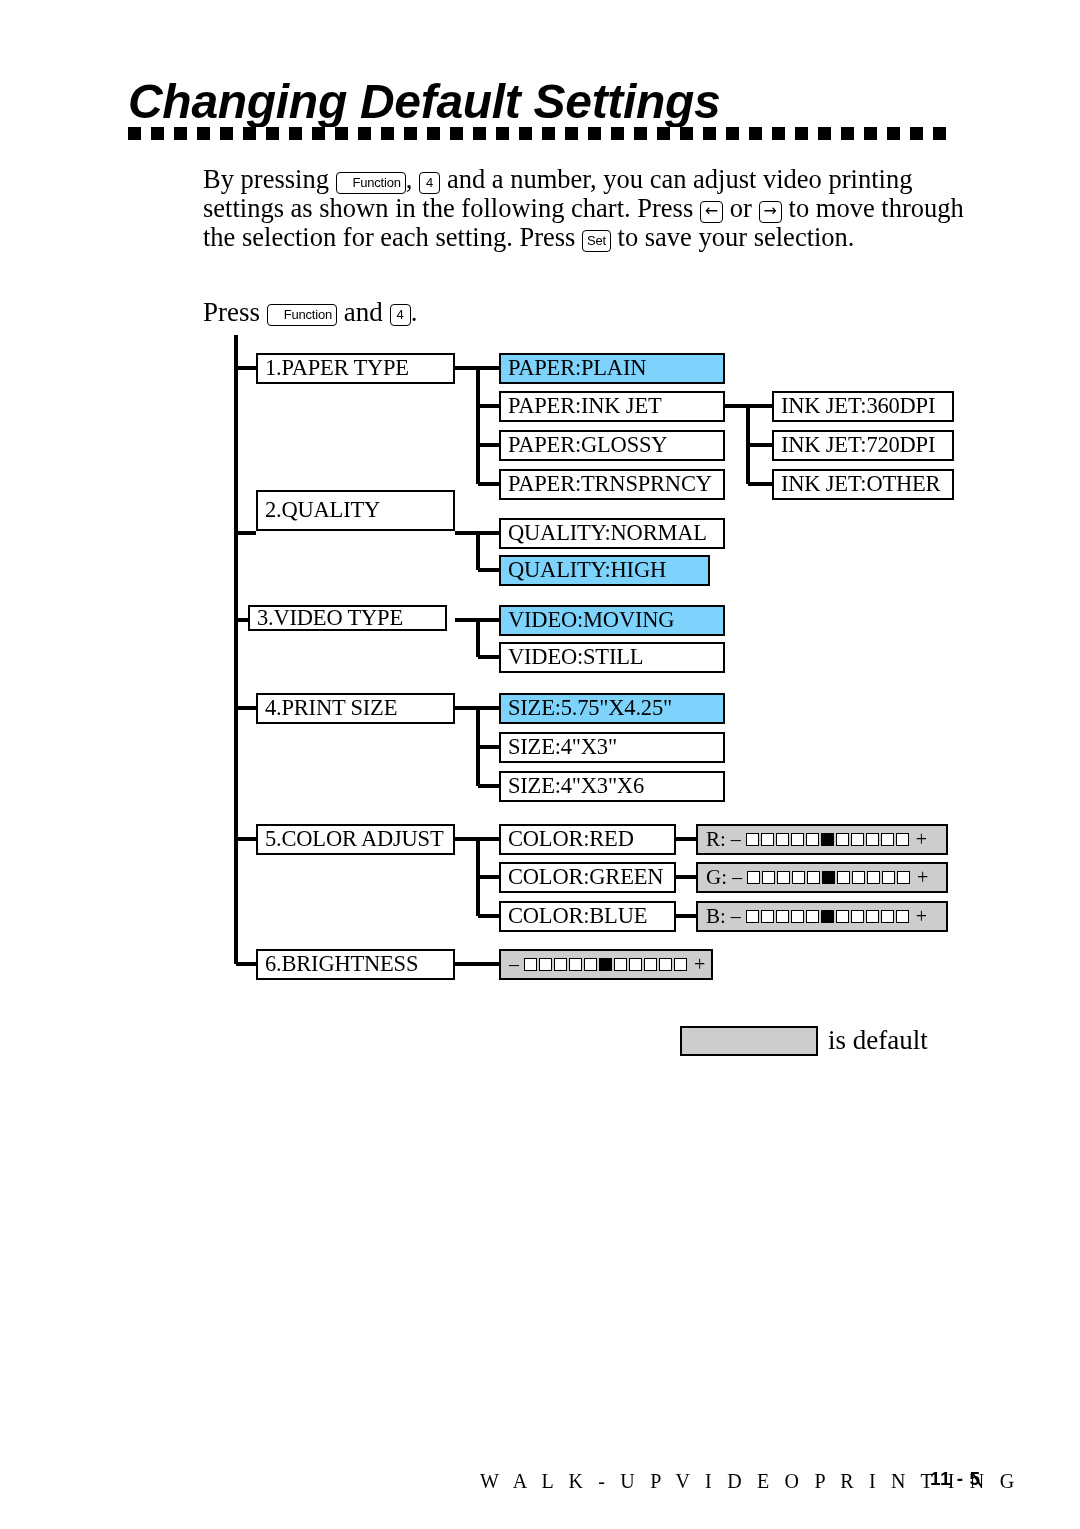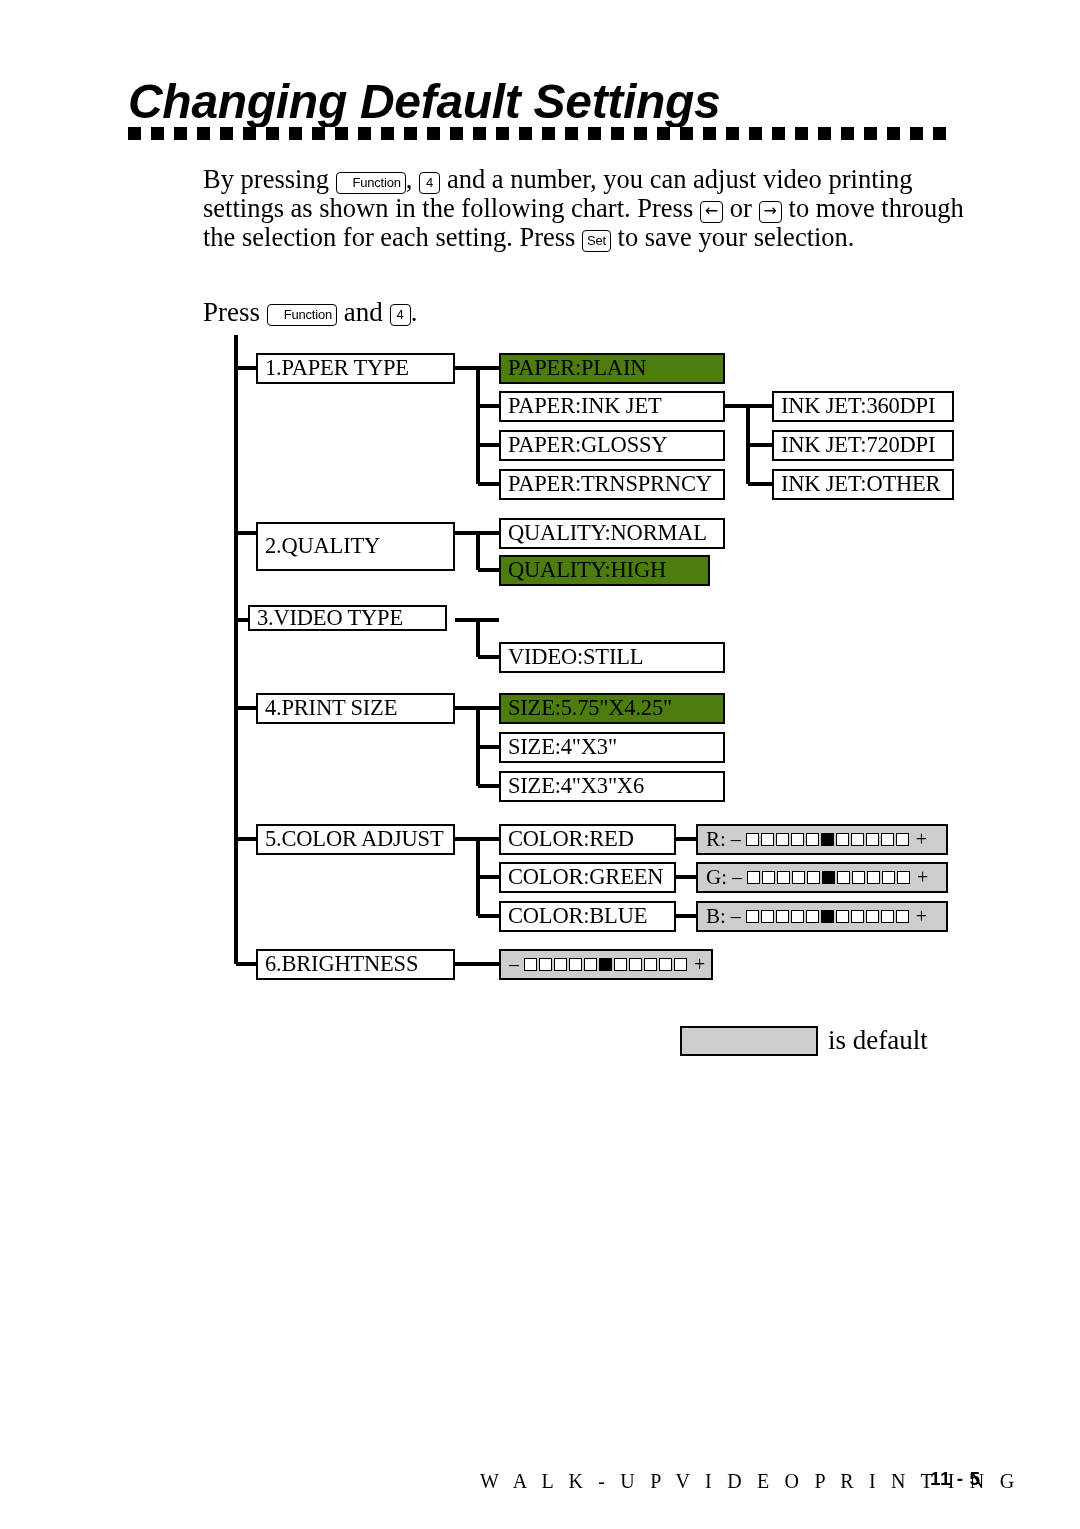--- a/index.html
+++ b/index.html
@@ -116,21 +116,21 @@
     background: #ffffff;
     box-sizing: border-box;
     font-size: 22.5px;
     line-height: 1;
     display: flex;
     align-items: center;
     padding-left: 7px;
     white-space: nowrap;
     letter-spacing: -0.2px;
   }
-  .node.shaded { background: #4d7c0f; }
+  .node.shaded { background: #7dd3fc; }
 
   .slider {
     position: absolute;
     border: 2.2px solid #000;
     background: #cdcdcd;
     box-sizing: border-box;
     display: flex;
     align-items: center;
     font-size: 21px;
     padding-left: 8px;
@@ -255,38 +255,39 @@
     <path d="M676,877 L696,877"></path>
     <path d="M676,916 L696,916"></path>
 
     <path d="M455,964 L499,964"></path>
   </g>
 </svg>
 
 <div id="tree-boxes">
 
   <div class="node" style="left:256px; top:353px; width:199px; height:31px;">1.PAPER TYPE</div>
-  <div class="node" style="left:256px; top:522px; width:199px; height:49px;">2.QUALITY</div>
+  <div class="node" style="left:256px; top:490px; width:199px; height:41px;">2.QUALITY</div>
   <div class="node" style="left:248px; top:605px; width:199px; height:26px;text-align:right;">3.VIDEO TYPE</div>
   <div class="node" style="left:256px; top:693px; width:199px; height:31px;">4.PRINT SIZE</div>
   <div class="node" style="left:256px; top:824px; width:199px; height:31px;">5.COLOR ADJUST</div>
   <div class="node" style="left:256px; top:949px; width:199px; height:31px;">6.BRIGHTNESS</div>
 
   <div class="node shaded" style="left:499px; top:353px; width:226px; height:31px;">PAPER:PLAIN</div>
   <div class="node" style="left:499px; top:391px; width:226px; height:31px;">PAPER:INK JET</div>
   <div class="node" style="left:499px; top:430px; width:226px; height:31px;">PAPER:GLOSSY</div>
   <div class="node" style="left:499px; top:469px; width:226px; height:31px;">PAPER:TRNSPRNCY</div>
 
   <div class="node" style="left:772px; top:391px; width:182px; height:31px;">INK JET:360DPI</div>
   <div class="node" style="left:772px; top:430px; width:182px; height:31px;">INK JET:720DPI</div>
   <div class="node" style="left:772px; top:469px; width:182px; height:31px;">INK JET:OTHER</div>
 
   <div class="node" style="left:499px; top:518px; width:226px; height:31px;">QUALITY:NORMAL</div>
   <div class="node shaded" style="left:499px; top:555px; width:211px; height:31px;">QUALITY:HIGH</div>
 
+  <div class="node shaded" style="left:499px; top:605px; width:226px; height:31px;">VIDEO:MOVING</div>
   <div class="node" style="left:499px; top:642px; width:226px; height:31px;">VIDEO:STILL</div>
 
   <div class="node shaded" style="left:499px; top:693px; width:226px; height:31px;">SIZE:5.75"X4.25"</div>
   <div class="node" style="left:499px; top:732px; width:226px; height:31px;">SIZE:4"X3"</div>
   <div class="node" style="left:499px; top:771px; width:226px; height:31px;">SIZE:4"X3"X6</div>
 
   <div class="node" style="left:499px; top:824px; width:177px; height:31px;">COLOR:RED</div>
   <div class="node" style="left:499px; top:862px; width:177px; height:31px;">COLOR:GREEN</div>
   <div class="node" style="left:499px; top:901px; width:177px; height:31px;">COLOR:BLUE</div>
 

